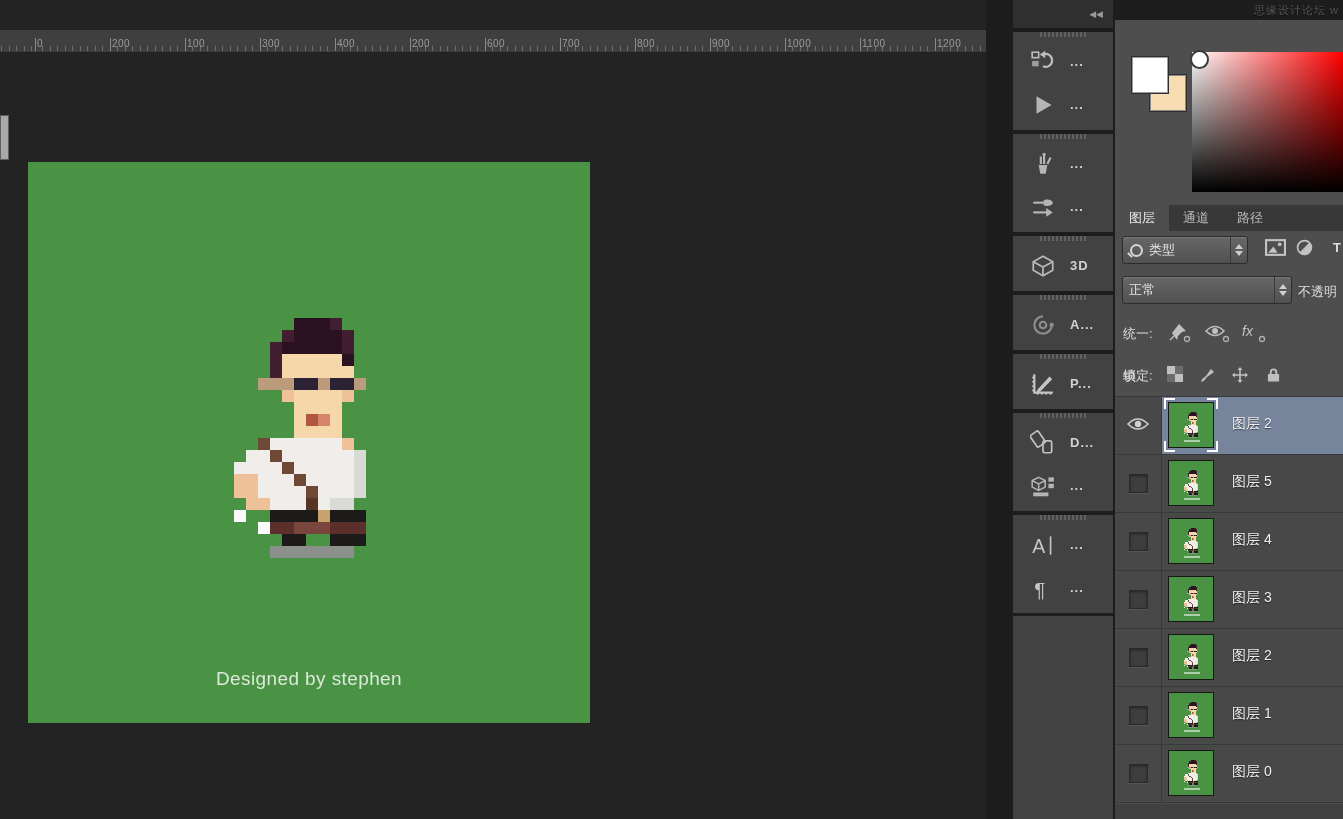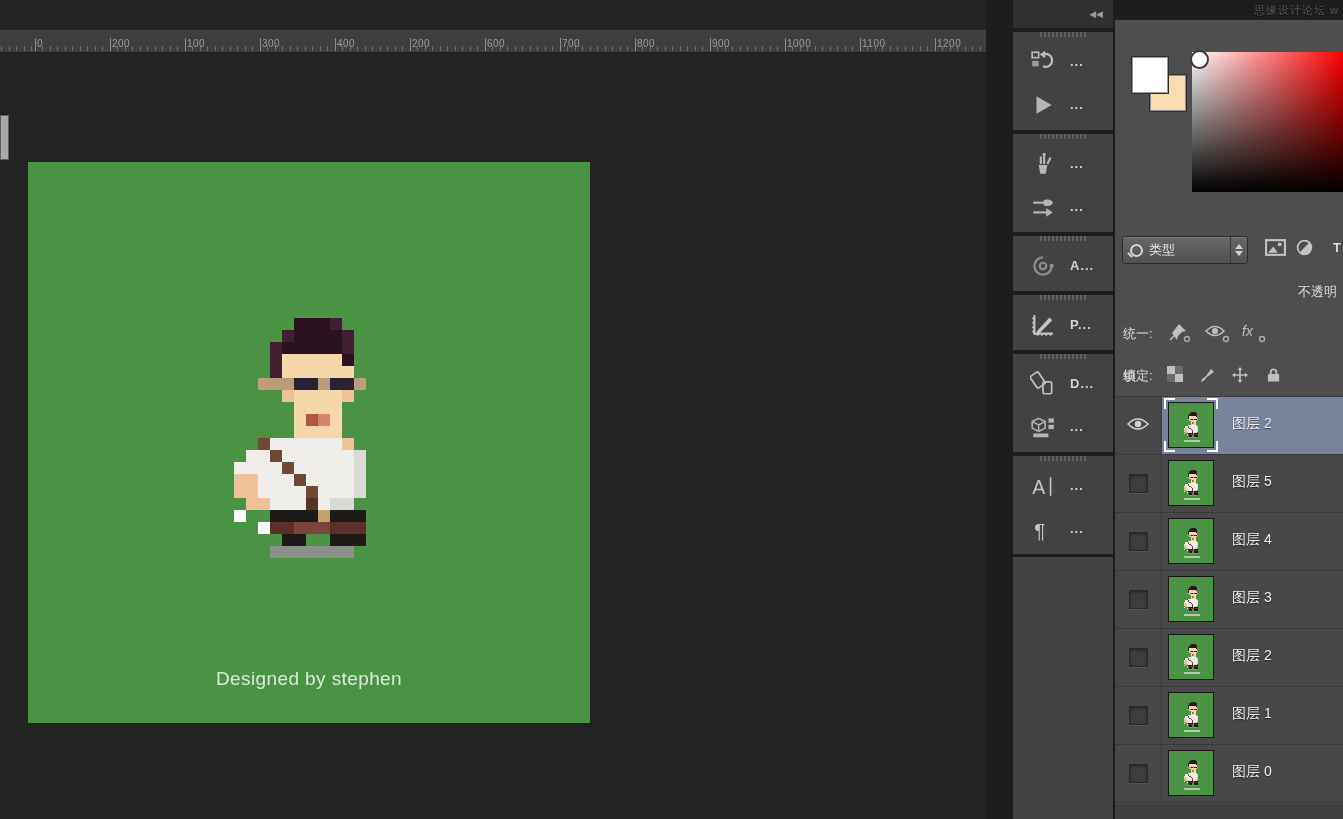--- a/index.html
+++ b/index.html
@@ -315,20 +315,30 @@
                 <path d="M3 17 h13" stroke="#b5b5b5" stroke-width="2"></path>
                 <path d="M15 13 l6 4 l-6 4 Z" fill="#b5b5b5"></path>
               </svg></span>
             <span class="tlabel">...</span>
           </div>
         </div>
         <div class="tool-section">
           <div class="grip"></div>
           <div class="tool-item">
             <span class="ticon"><svg viewBox="0 0 24 24">
+                <path d="M12 3 L21 8 V16 L12 21 L3 16 V8 Z" fill="none" stroke="#b9b9b9" stroke-width="1.6"></path>
+                <path d="M3 8 L12 13 L21 8 M12 13 V21" fill="none" stroke="#b9b9b9" stroke-width="1.6"></path>
+              </svg></span>
+            <span class="tlabel">3D</span>
+          </div>
+        </div>
+        <div class="tool-section">
+          <div class="grip"></div>
+          <div class="tool-item">
+            <span class="ticon"><svg viewBox="0 0 24 24">
                 <path d="M12 4 a8 8 0 1 0 8 8" fill="none" stroke="#8d8d8d" stroke-width="2"></path>
                 <circle cx="12" cy="12" r="3" fill="none" stroke="#8d8d8d" stroke-width="2"></circle>
                 <circle cx="20" cy="12" r="2" fill="#8d8d8d"></circle>
               </svg></span>
             <span class="tlabel">A...</span>
           </div>
         </div>
         <div class="tool-section">
           <div class="grip"></div>
           <div class="tool-item">
@@ -387,20 +397,25 @@
     </div>
 
     <div class="colorpanel-body">
       <div class="swatch fg"></div>
       <div class="swatch bg" id="bg-swatch" style="background: rgb(248, 221, 178);"></div>
       <div class="gradfield">
         <div class="grad-ring"></div>
       </div>
     </div>
 
+    <div class="tabbar layers-tabs">
+      <div class="ptab active">图层</div>
+      <div class="ptab">通道</div>
+      <div class="ptab">路径</div>
+    </div>
 
     <div class="layers-controls">
       <div class="filter-row">
         <div class="dropdown" style="left:7px;top:5px;width:126px;">
           <span class="mag"></span>
           <span class="dd-text">类型</span>
           <span class="stepper">
               <span class="tri-up"></span>
               <span class="tri-dn"></span>
             </span>
@@ -415,20 +430,27 @@
         <span class="mini-icon" style="left:181px;">
           <svg width="17" height="17" viewBox="0 0 16 16">
               <circle cx="8" cy="8" r="6.5" fill="none" stroke="#c3c3c3" stroke-width="1.6"></circle>
               <path d="M3.4 12.6 A6.5 6.5 0 0 0 12.6 3.4 Z" fill="#c3c3c3"></path>
             </svg>
         </span>
         <span class="mini-icon panel-label" style="left:218px;top:9px;font-weight:bold;">T</span>
       </div>
 
       <div class="blend-row">
+        <div class="dropdown" style="left:7px;top:6px;width:170px;">
+          <span class="dd-text">正常</span>
+          <span class="stepper">
+              <span class="tri-up"></span>
+              <span class="tri-dn"></span>
+            </span>
+        </div>
         <span class="panel-label opacity-label">不透明</span>
       </div>
 
       <div class="unify-row">
         <span class="panel-label">统一:</span>
         <span class="u-icon" style="left:51px;">
           <svg width="26" height="22" viewBox="0 0 26 22">
               <path d="M13 2 L20 9 L16 10 L12 14 L11 18 L6 11 Z" fill="#c0c0c0"></path>
               <path d="M9 13 L4 18" stroke="#c0c0c0" stroke-width="1.5"></path>
               <circle cx="21" cy="17" r="2.5" fill="none" stroke="#b0b0b0" stroke-width="1.3"></circle>

